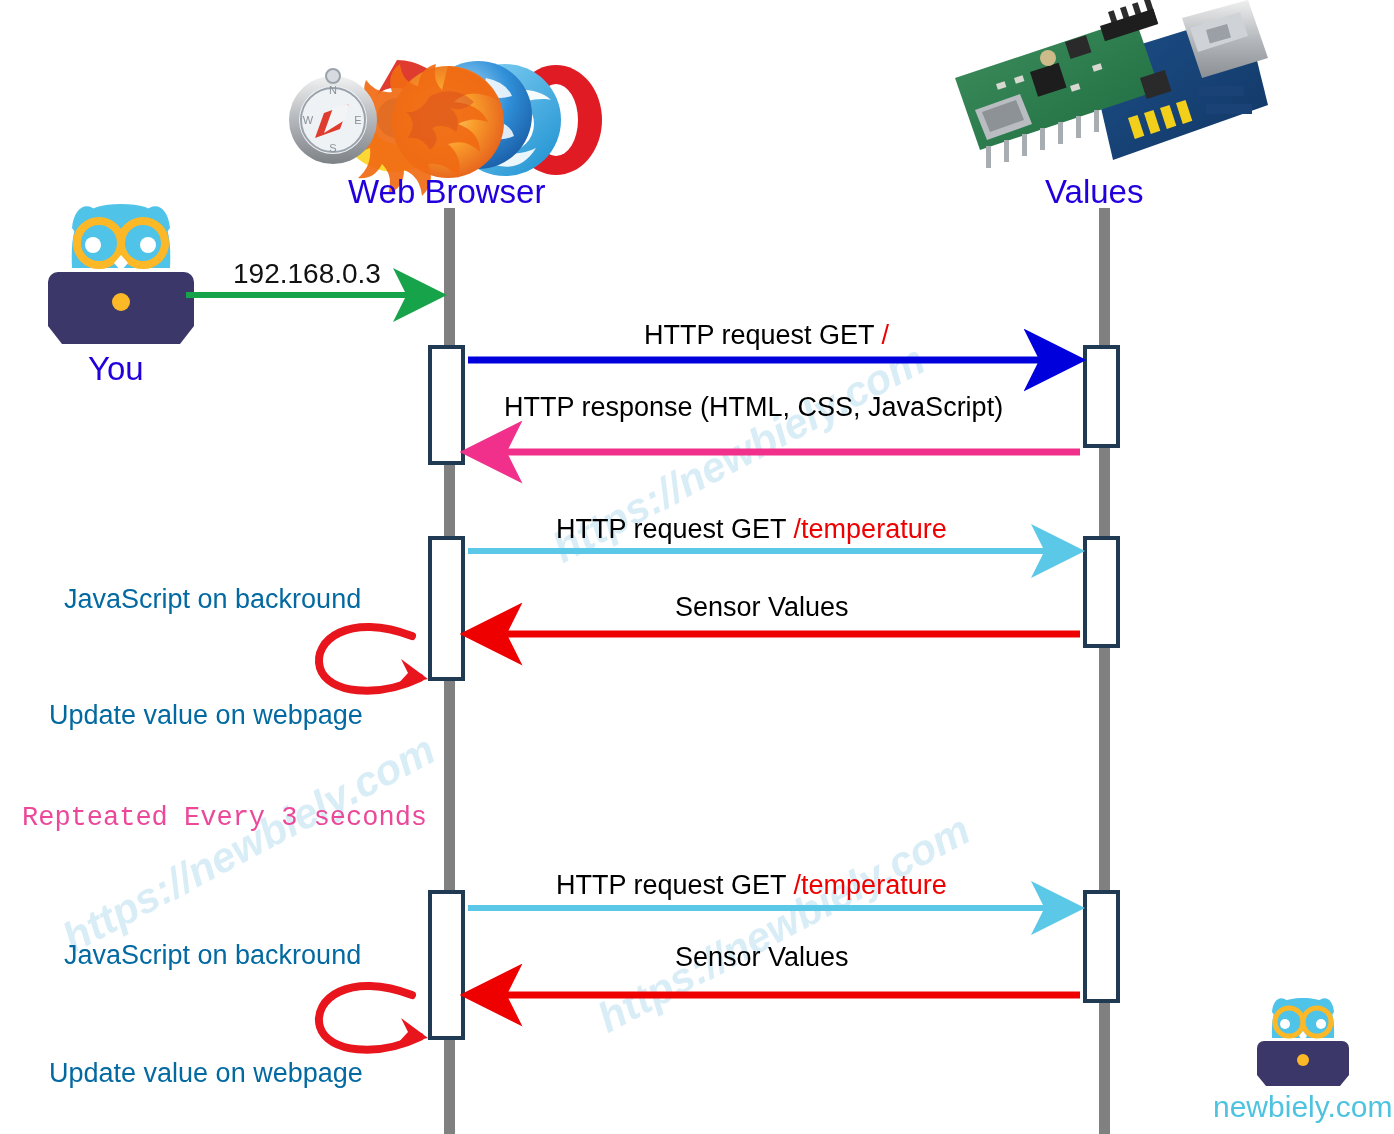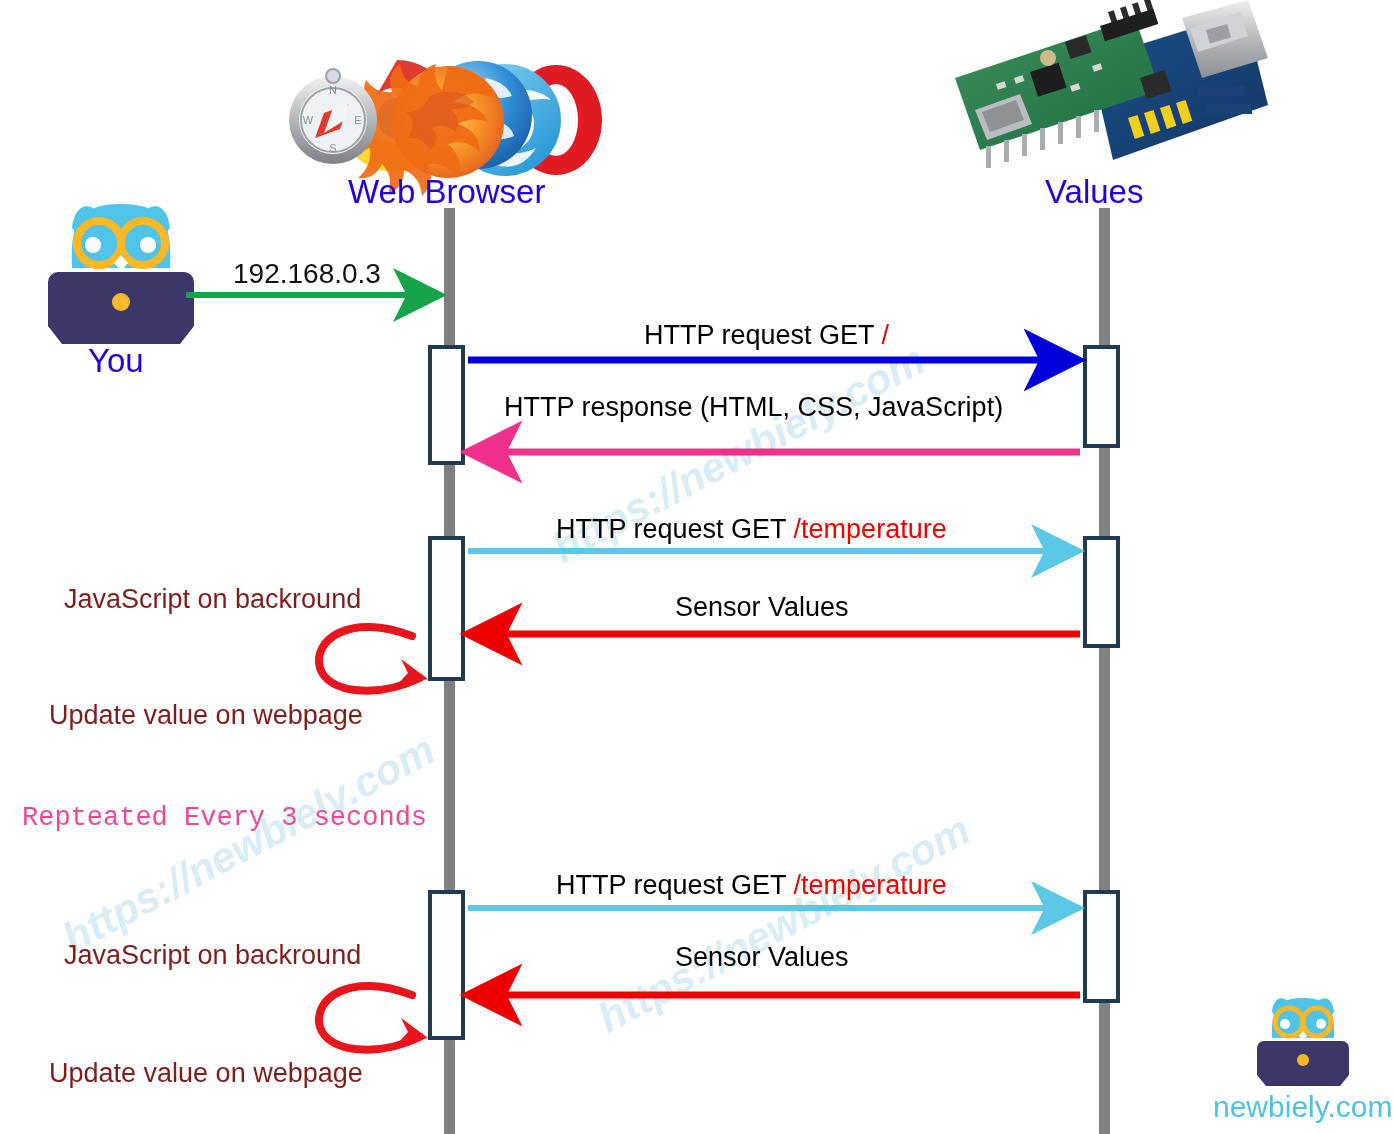--- a/index.html
+++ b/index.html
@@ -60,21 +60,21 @@
     position: absolute;
     color: #000000;
     font-size: 27px;
     white-space: nowrap;
     font-family: "Liberation Sans", sans-serif;
   }
   .msg-label .path { color: #ee0000; }
 
   .side-label {
     position: absolute;
-    color: #7f1d1d;
+    color: #0369a1;
     font-size: 27px;
     white-space: nowrap;
     font-family: "Liberation Sans", sans-serif;
   }
   .note-label {
     position: absolute;
     color: #ec4899;
     font-size: 27px;
     white-space: nowrap;
     font-family: Liberation Mono, monospace;
@@ -327,21 +327,21 @@
       <circle cx="1321" cy="1024" r="5" fill="#ffffff"></circle>
       <path d="M1303,1031 l4,5 l-4,5 l-4,-5 Z" fill="#ffffff"></path>
       <path d="M1264,1041 h78 a7,7 0 0 1 7,7 v27 h-92 v-27 a7,7 0 0 1 7,-7 Z" fill="#3b3869"></path>
       <path d="M1257,1075 h92 l-9,11 h-74 Z" fill="#3b3869"></path>
       <circle cx="1303" cy="1060" r="6" fill="#fcb827"></circle>
     </g>
   </svg>
 
   <div class="node-label" style="left:348px; top:173px;">Web Browser</div>
   <div class="node-label" style="left:1045px; top:173px;">Values</div>
-  <div class="node-label" style="left:88px; top:342px;">You</div>
+  <div class="node-label" style="left:88px; top:350px;">You</div>
 
   <div class="ip-label" style="left:233px; top:258px;">192.168.0.3</div>
 
   <div class="msg-label" style="left:644px; top:320px;text-align:right;">
     <span>HTTP request GET </span><span class="path">/</span>
   </div>
 
   <div class="msg-label" style="left:504px; top:392px;">
     <span>HTTP response (HTML, CSS, JavaScript)</span>
   </div>

